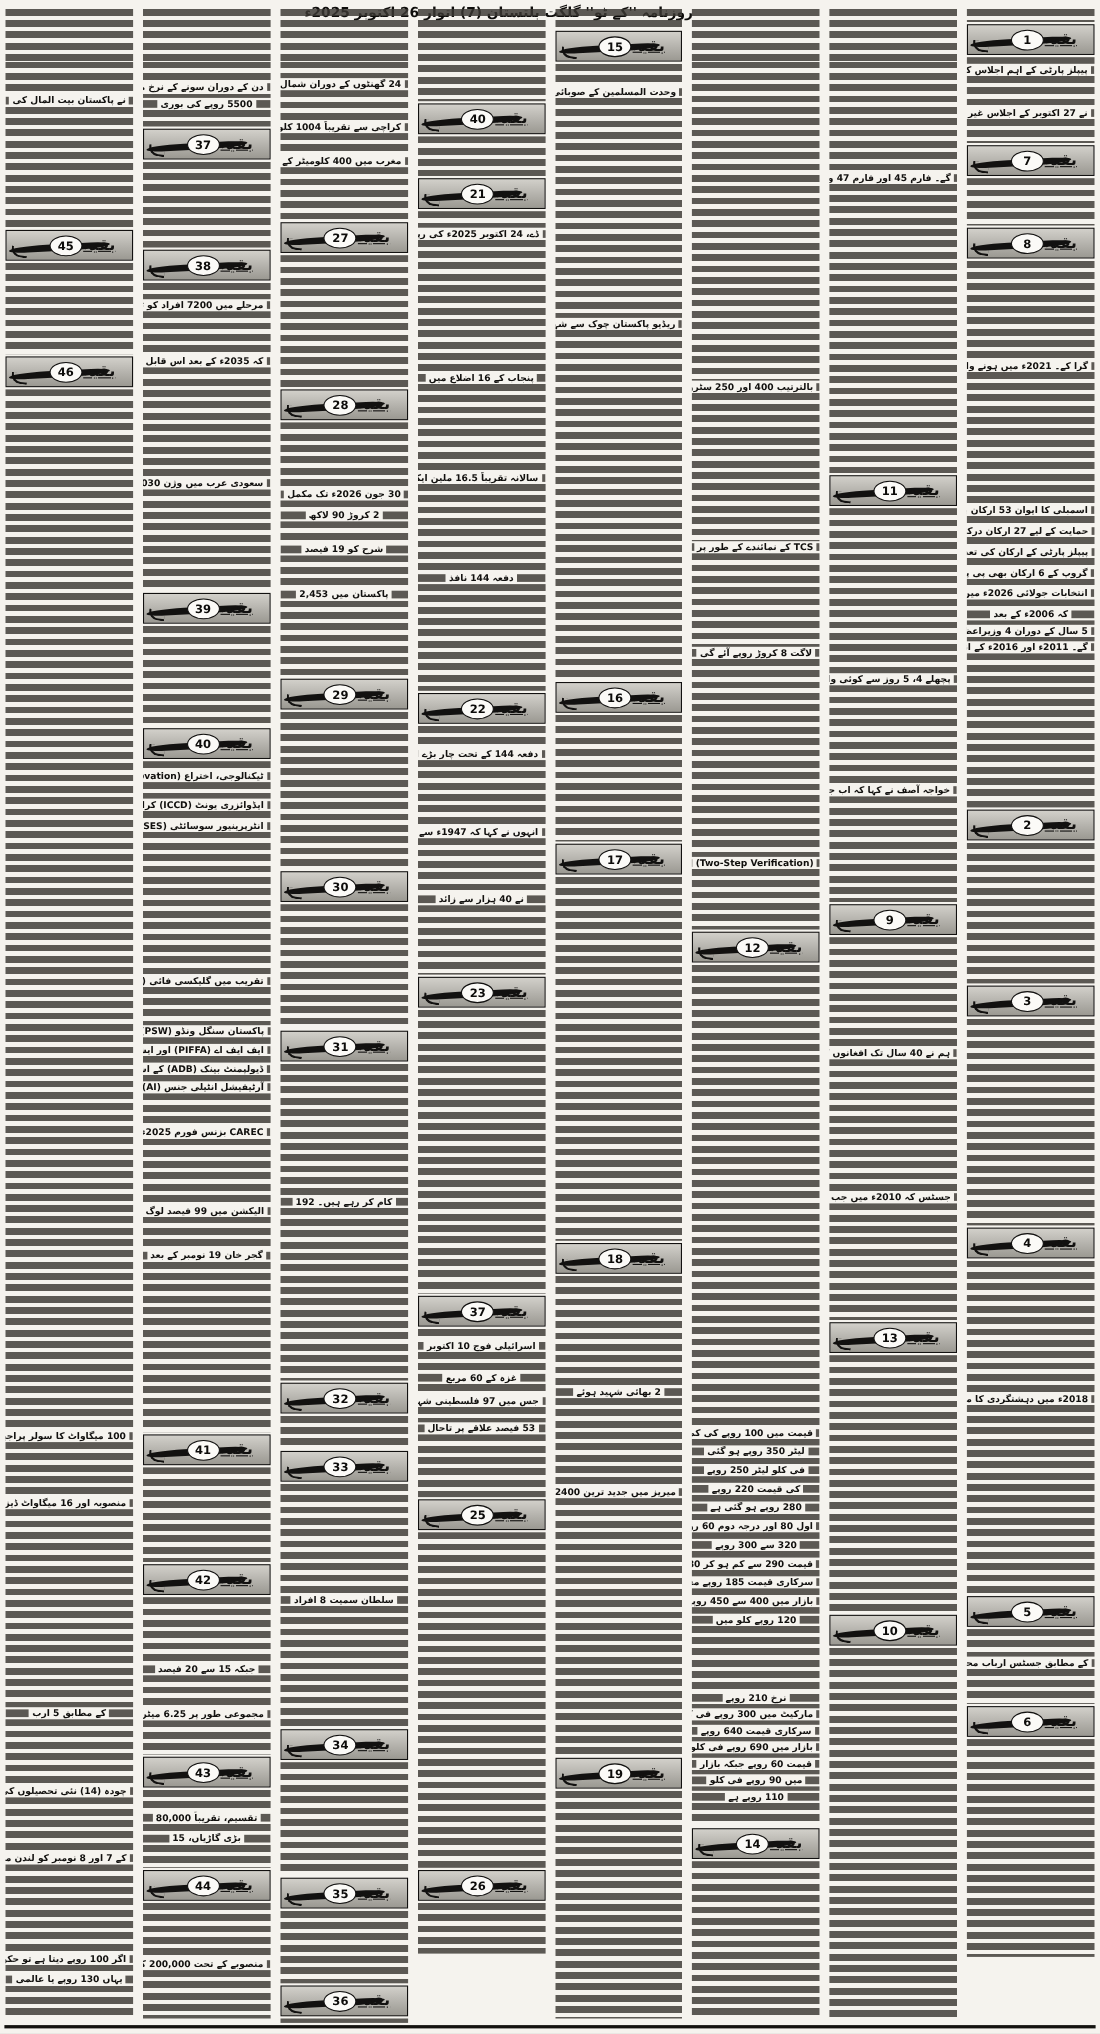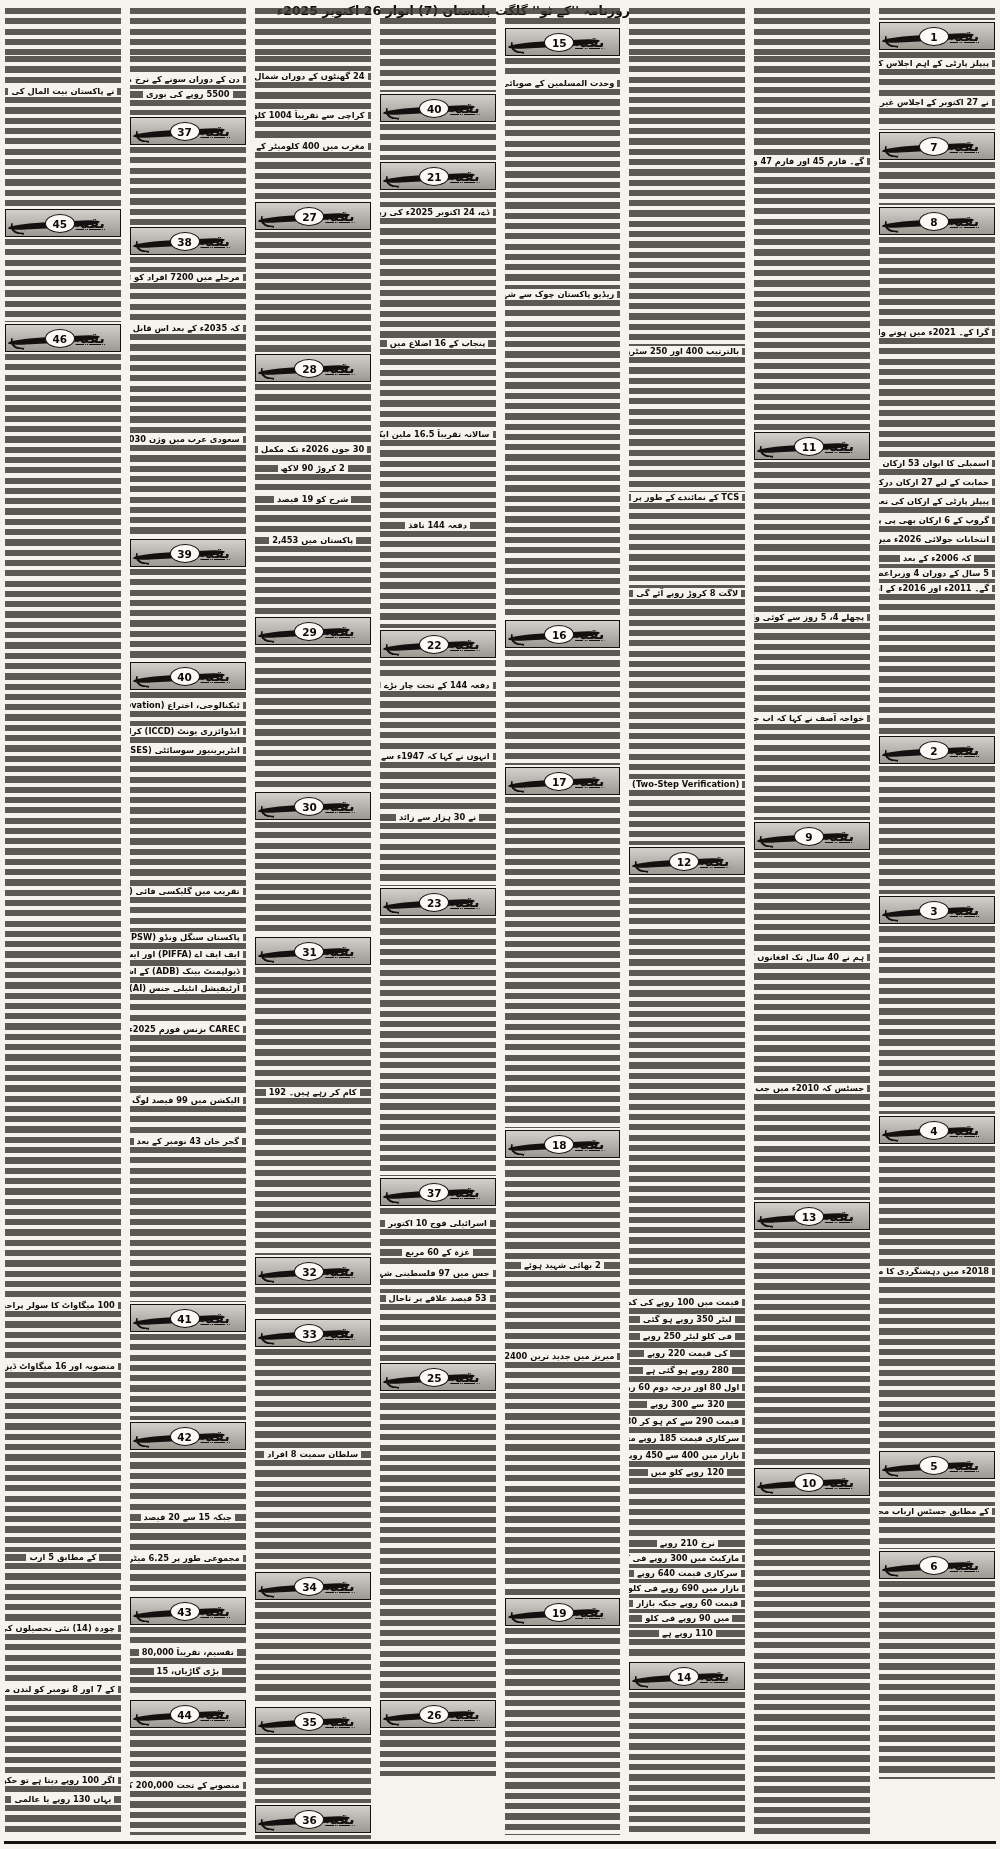--- a/index.html
+++ b/index.html
@@ -436,21 +436,21 @@
         <div class="greek" style="height: 20px;"></div>
         <div class="tok" dir="rtl">
           <span>دفعہ 144 کے تحت چار بڑے اضلاع</span>
         </div>
         <div class="greek" style="height: 60px;"></div>
         <div class="tok" dir="rtl">
           <span>انہوں نے کہا کہ 1947ء سے لے کر</span>
         </div>
         <div class="greek" style="height: 50px;"></div>
         <div class="tok" dir="rtl">
-          <span>نے 30 ہزار سے زائد</span>
+          <span>نے 40 ہزار سے زائد</span>
         </div>
         <div class="greek" style="height: 63px;"></div>
         <div class="badge">
           <span class="ribbon"></span>
           <span class="word">بقیہ</span>
           <span class="tail"></span>
           <span class="num">23</span>
         </div>
         <div class="greek" style="height: 258px;"></div>
         <div class="badge">
@@ -686,21 +686,21 @@
         <div class="greek" style="height: 30px;"></div>
         <div class="tok" dir="rtl">
           <span>CAREC بزنس فورم 2025ء میں</span>
         </div>
         <div class="greek" style="height: 60px;"></div>
         <div class="tok" dir="rtl">
           <span>الیکشن میں 99 فیصد لوگ منتخب ہوں</span>
         </div>
         <div class="greek" style="height: 30px;"></div>
         <div class="tok" dir="rtl">
-          <span>گجر خان 43 نومبر کے بعد</span>
+          <span>گجر خان 19 نومبر کے بعد</span>
         </div>
         <div class="greek" style="height: 155px;"></div>
         <div class="badge">
           <span class="ribbon"></span>
           <span class="word">بقیہ</span>
           <span class="tail"></span>
           <span class="num">41</span>
         </div>
         <div class="greek" style="height: 86px;"></div>
         <div class="badge">

